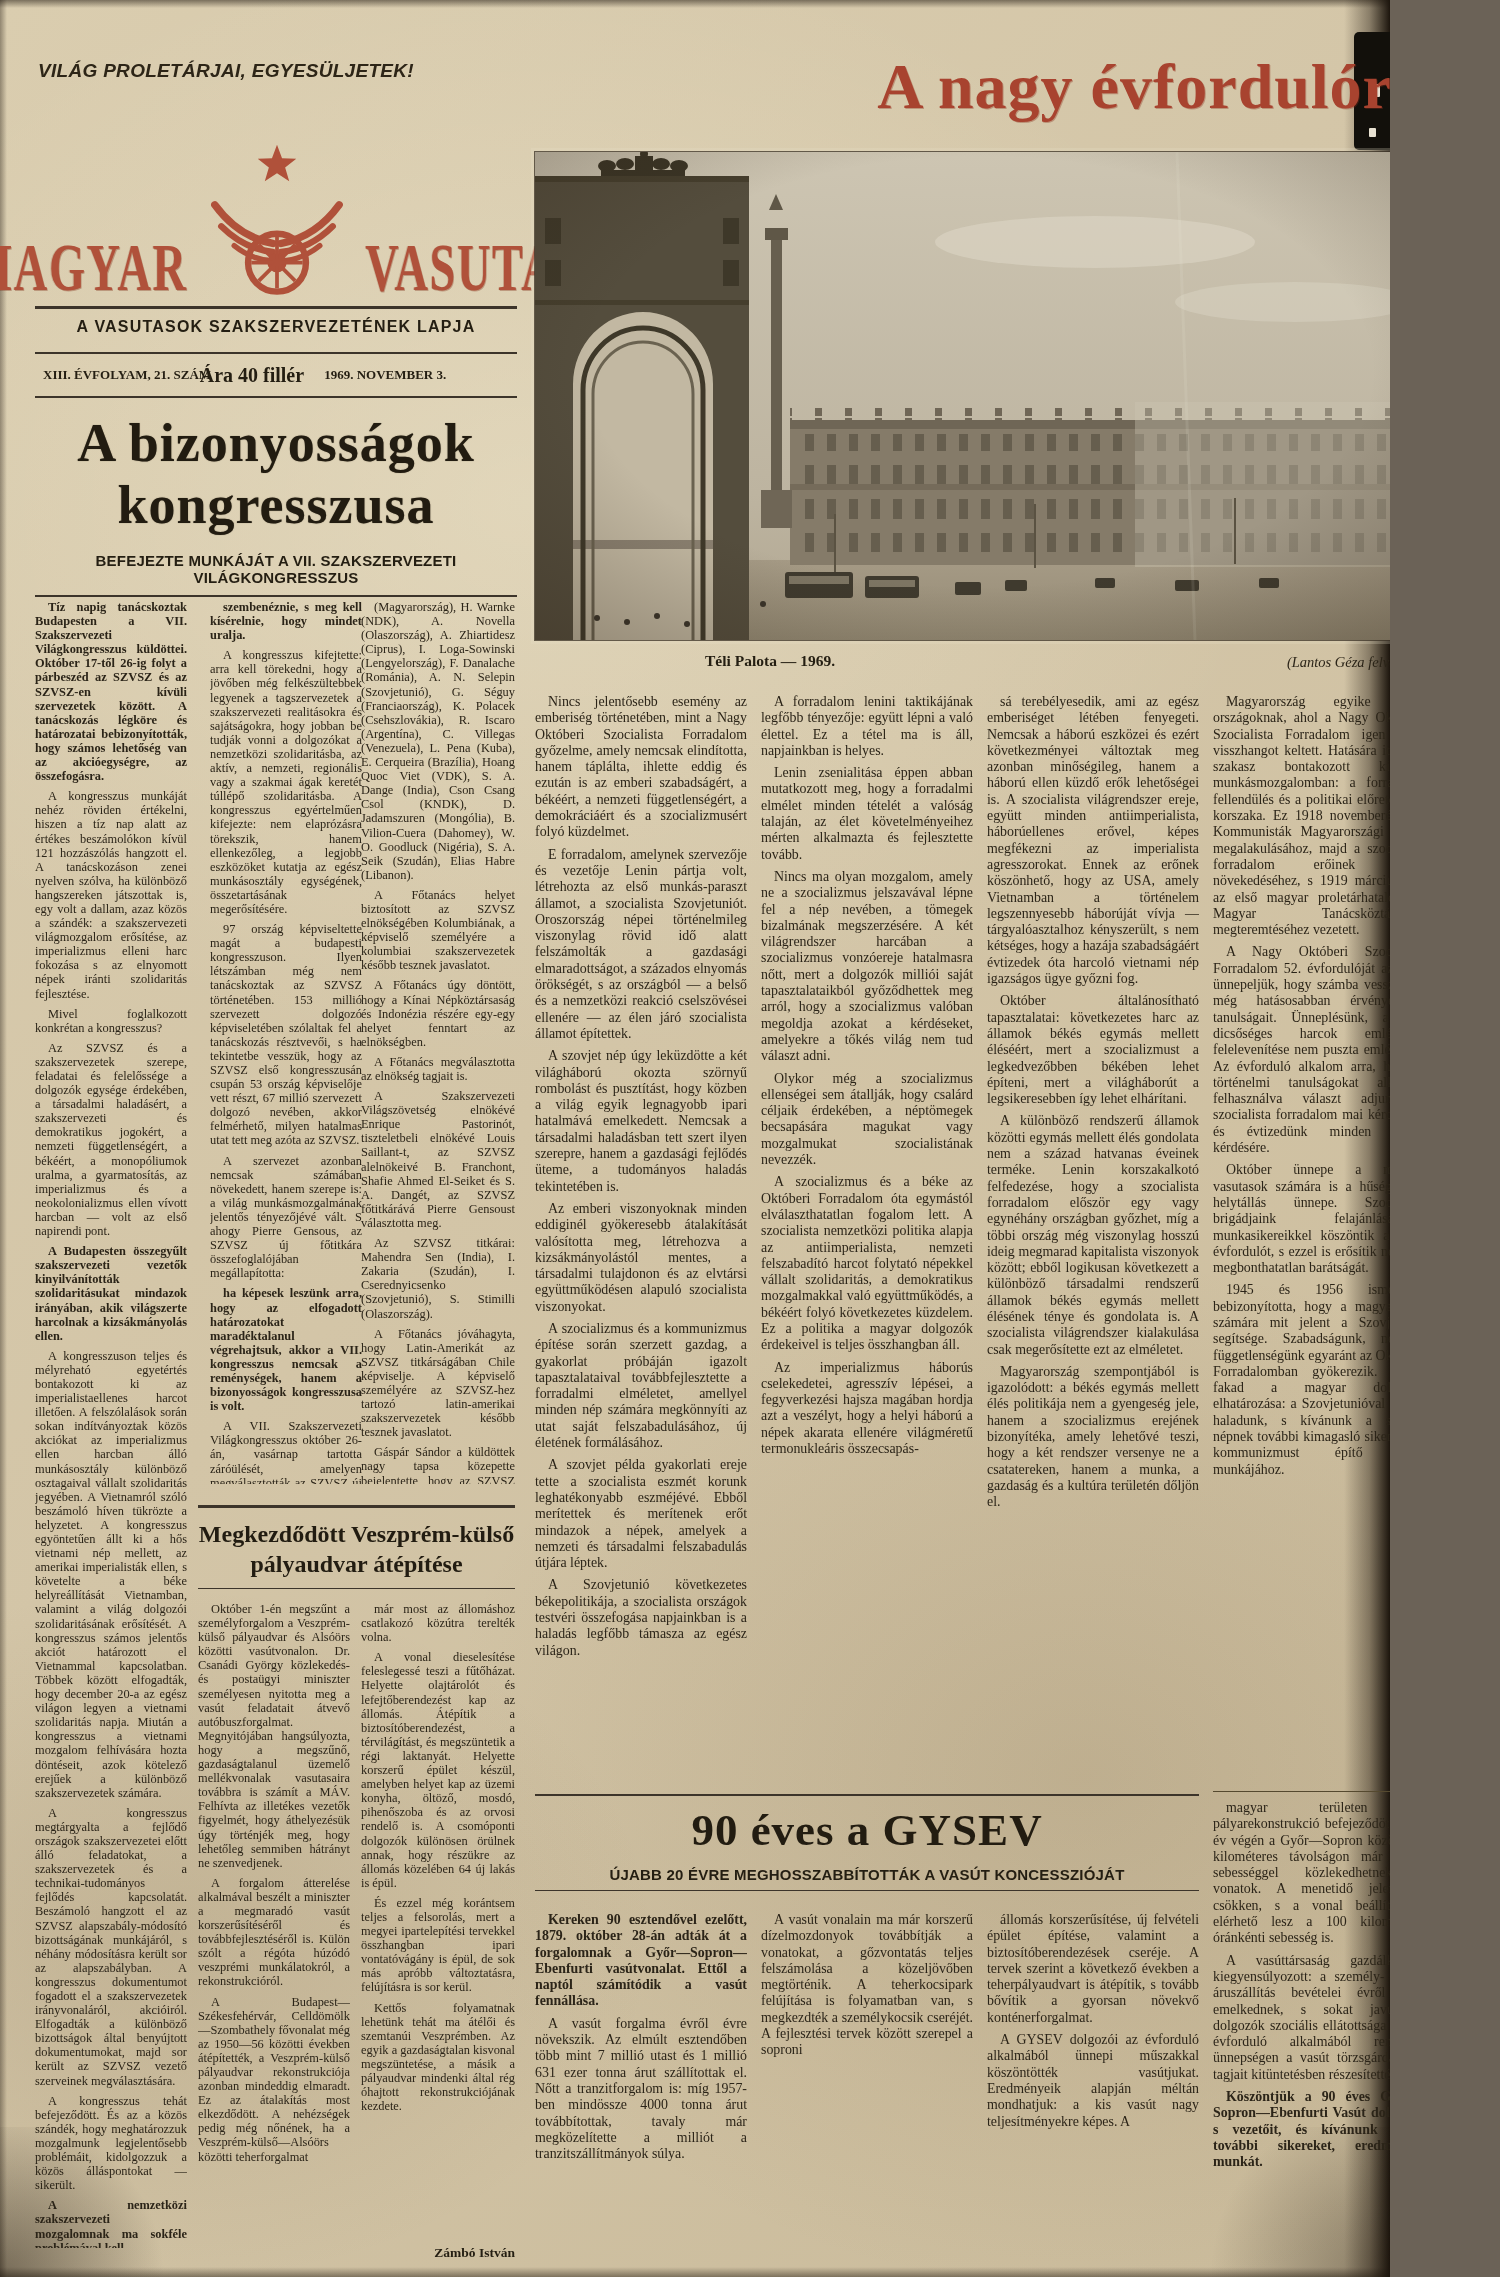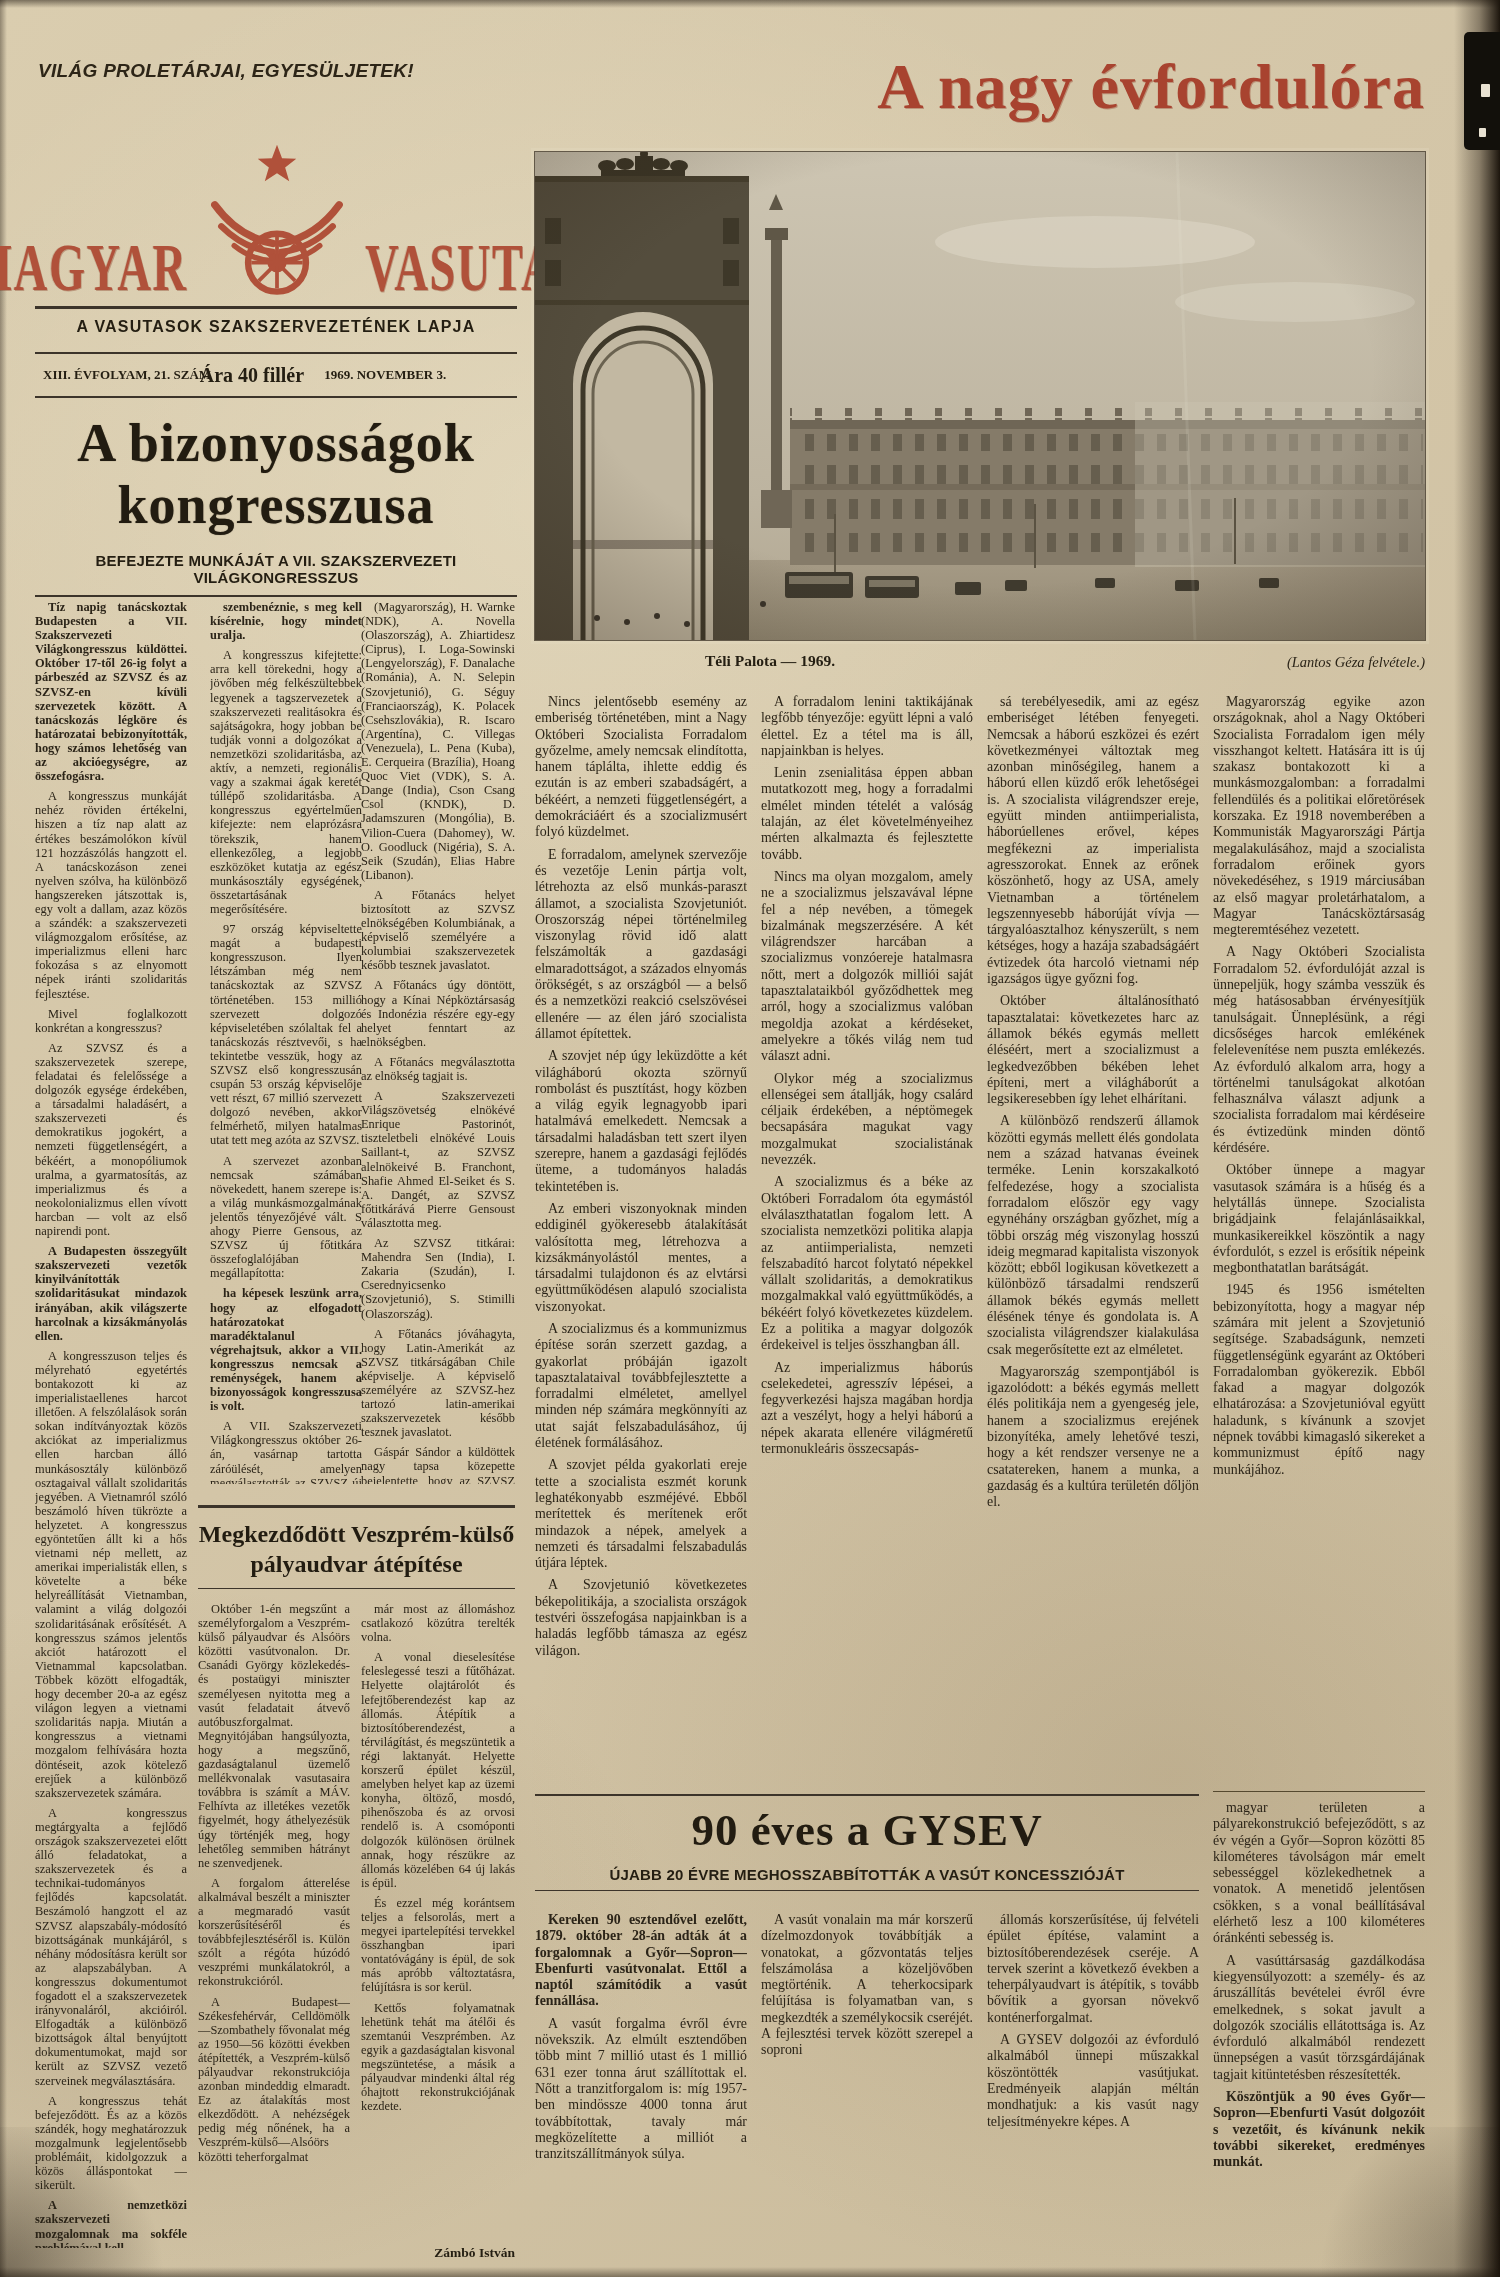--- a/index.html
+++ b/index.html
@@ -1,16 +1,16 @@
 <!DOCTYPE html>
 <html lang="hu" style="--paper: #d3c5a7; --ink: #2a241a; --accent_red: #a8432f; --masthead_red: #b0513a;"><head>
 <meta charset="utf-8">
 <style>
   html,body{margin:0;padding:0;background:#6b6257;}
-  .page{position:relative;width:1500px;height:2277px;overflow:hidden;
+  .page{position:relative;width:1390px;height:2277px;overflow:hidden;
     color:var(--ink,#2a241a);
     font-family:"Liberation Serif",serif;
     background:
       radial-gradient(ellipse 1200px 900px at 38% 22%, rgba(255,250,228,.28), transparent 62%),
       radial-gradient(ellipse 1000px 800px at 78% 78%, rgba(110,88,55,.16), transparent 65%),
       radial-gradient(ellipse 700px 500px at 12% 85%, rgba(100,80,50,.14), transparent 70%),
       linear-gradient(135deg,#dacdaf 0%,#d3c5a7 45%,#cabb9b 100%);}
   
   .edge-right{position:absolute;right:0;top:0;width:46px;height:100%;
     background:linear-gradient(to right, rgba(35,26,17,0), rgba(35,26,17,.42) 55%, #1c150d);}

